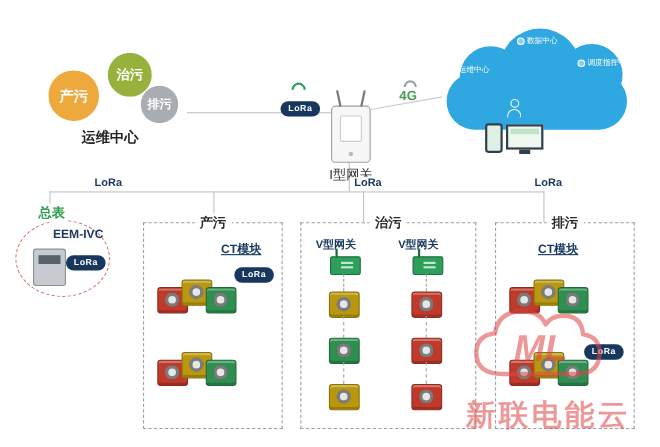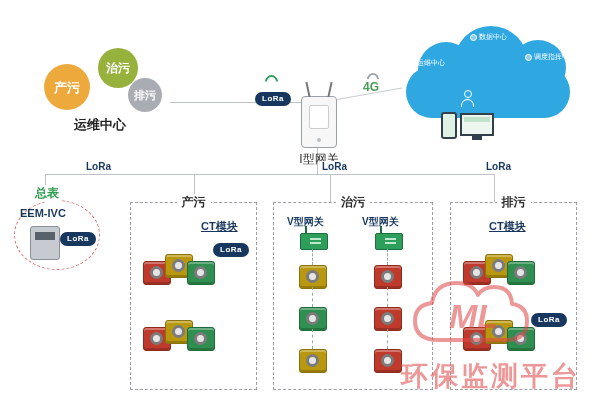--- a/index.html
+++ b/index.html
@@ -67,21 +67,21 @@
   .monitor::after{content:"";position:absolute;left:10px;bottom:-6px;width:10px;height:4px;background:#32404e;}
 
   
   .bus-lora{position:absolute;font-size:10px;font-weight:bold;color:#17375e;background:#fff;padding:0 2px;z-index:2;}
 
   
   .meter-label{position:absolute;left:34px;top:185px;font-size:12px;font-weight:bold;color:#2e9e4f;
                background:#fff;padding:0 1px;z-index:2;}
   .meter-ellipse{position:absolute;left:14px;top:200px;width:84px;height:68px;
                  border:1.5px dashed #e06a6a;border-radius:50%;}
-  .meter-model{position:absolute;left:20px;top:207px;width:74px;text-align:left;
+  .meter-model{position:absolute;left:20px;top:207px;width:74px;text-align:right;
                font-size:11px;font-weight:bold;color:#17375e;}
   .meter-body{position:absolute;left:30px;top:226px;width:28px;height:32px;background:#c7cbd1;
               border:1px solid #8a9097;border-radius:3px;}
   .meter-body::before{content:"";position:absolute;left:4px;top:5px;right:4px;height:8px;background:#59616b;}
 
   
   .zone{position:absolute;border:1px dashed #9aa0a6;background:transparent;}
   .zone-produce{left:130px;top:202px;width:125px;height:186px;}
   .zone-treat{left:273px;top:202px;width:158px;height:186px;}
   .zone-discharge{left:450px;top:202px;width:125px;height:186px;}
@@ -99,21 +99,21 @@
   .m-grn{background:#2f8f50;border:1px solid #226b3b;}
 
   
   .vgw{position:absolute;width:26px;height:15px;background:#2e9e5b;border:1px solid #1e6f3f;border-radius:2px;}
   .vgw::before{content:"";position:absolute;left:4px;top:-8px;width:2px;height:8px;background:#1e6f3f;}
   .vgw::after{content:"";position:absolute;left:9px;top:4px;width:11px;height:2px;background:#bfe6cf;box-shadow:0 4px 0 #bfe6cf;}
   .vgw-label{position:absolute;font-size:10px;font-weight:bold;color:#17375e;white-space:nowrap;}
 
   
   .watermark{position:absolute;right:4px;bottom:2px;width:195px;height:138px;opacity:.55;
-             z-index:6;pointer-events:none;text-align:left;}
+             z-index:6;pointer-events:none;text-align:center;}
   .wm-text{font-size:27px;font-weight:bold;color:#e04545;letter-spacing:3px;margin-top:-4px;}
 </style>
 </head>
 <body>
 
 <div class="canvas">
 
   <div class="hline" style="left:170px;top:102px;width:131px;"></div>
   <div class="diag" style="left:337px;top:99px;width:66px;transform:rotate(-10deg);"></div>
   <div class="vline" style="left:317px;top:146px;height:28px;"></div>
@@ -204,16 +204,16 @@
     <div class="mod m-red" style="left:12px;top:124px;"></div>
     <div class="mod m-yel" style="left:34px;top:117px;"></div>
     <div class="mod m-grn" style="left:56px;top:124px;"></div>
   </div>
 
   <div class="watermark">
     <svg width="160" height="92" viewBox="0 0 160 92">
       <path d="M38 74 Q14 74 14 55 Q14 39 31 37 Q34 17 56 17 Q72 17 77 29 Q82 21 93 21 Q110 21 111 38 Q126 40 126 55 Q126 74 105 74 Z" fill="none" stroke="#e04545" stroke-width="4" stroke-linejoin="round"></path>
       <text x="48" y="62" font-size="34" font-style="italic" font-weight="bold" fill="#e04545" font-family="Liberation Sans, sans-serif">ML</text>
     </svg>
-    <div class="wm-text">环保监测平台</div>
+    <div class="wm-text">新联电能云</div>
   </div>
 
 </div>
 
 </body></html>

